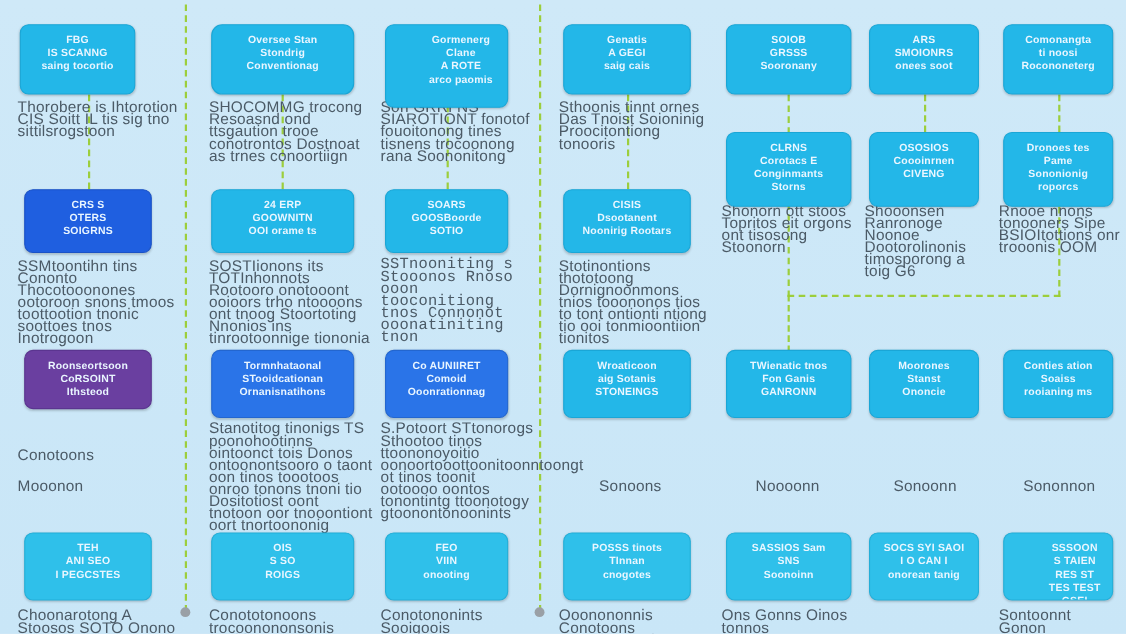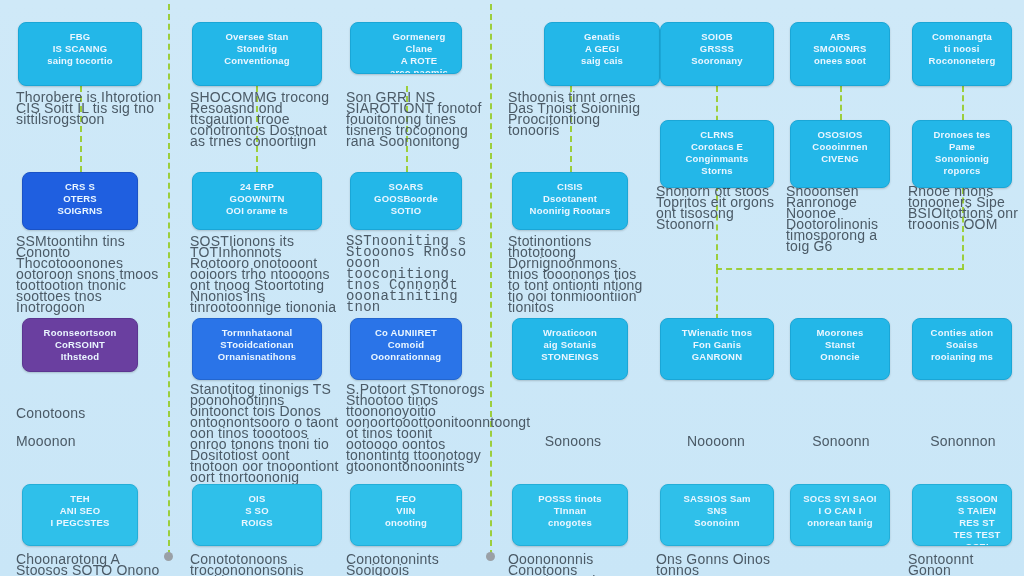--- a/index.html
+++ b/index.html
@@ -110,36 +110,36 @@
     <div class="note center" style="left: 508px; top: 436px; width: 130px;">Sonoons</div>
     <div class="note center" style="left: 656px; top: 436px; width: 120px;">Noooonn</div>
     <div class="note center" style="left: 786px; top: 436px; width: 110px;">Sonoonn</div>
     <div class="note center" style="left: 908px; top: 436px; width: 110px;">Sononnon</div>
     <div class="note" style="left: 16px; top: 554px; width: 150px;">Choonarotong A Stoosos SOTO Onono tooms</div>
     <div class="note" style="left: 190px; top: 554px; width: 150px;">Conototonoons trocoonononsonis onoiti</div>
     <div class="note" style="left: 346px; top: 554px; width: 140px;">Conotononints Sooigoois</div>
     <div class="note" style="left: 508px; top: 554px; width: 140px;">Ooonononnis Conotoons Sonotionnos is</div>
     <div class="note" style="left: 656px; top: 554px; width: 120px;">Ons Gonns Oinos tonnos</div>
     <div class="note" style="left: 908px; top: 554px; width: 110px;">Sontoonnt Gonon</div>
-    <div class="card cyan" style="left: 18px; top: 22px; width: 124px; height: 64px;">
+    <div class="card cyan" style="left: 18px; top: 22px; width: 105px; height: 64px;">
       <span class="t">FBG</span>
       <span class="t">IS SCANNG</span>
       <span class="t">saing tocortio</span>
     </div>
-    <div class="card cyan" style="left: 192px; top: 22px; width: 130px; height: 64px;">
+    <div class="card cyan" style="left: 192px; top: 22px; width: 130px; height: 64px; border-radius: 10px;">
       <span class="t">Oversee Stan</span>
       <span class="t">Stondrig</span>
       <span class="t">Conventionag</span>
     </div>
-    <div class="card cyan" style="left: 350px; top: 22px; width: 112px; height: 52px; padding-left: 36px;">
+    <div class="card cyan" style="left: 350px; top: 22px; width: 112px; height: 76px; padding-left: 36px;">
       <span class="t">Gormenerg Clane</span>
       <span class="t">A ROTE</span>
       <span class="t">arco paomis</span>
     </div>
-    <div class="card cyan" style="left: 512px; top: 22px; width: 116px; height: 64px; margin-left: 32px;">
+    <div class="card cyan" style="left: 512px; top: 22px; width: 116px; height: 64px;">
       <span class="t">Genatis</span>
       <span class="t">A GEGI</span>
       <span class="t">saig cais</span>
     </div>
     <div class="card cyan" style="left: 660px; top: 22px; width: 114px; height: 64px;">
       <span class="t">SOIOB</span>
       <span class="t">GRSSS</span>
       <span class="t">Sooronany</span>
     </div>
     <div class="card cyan" style="left: 790px; top: 22px; width: 100px; height: 64px;">

